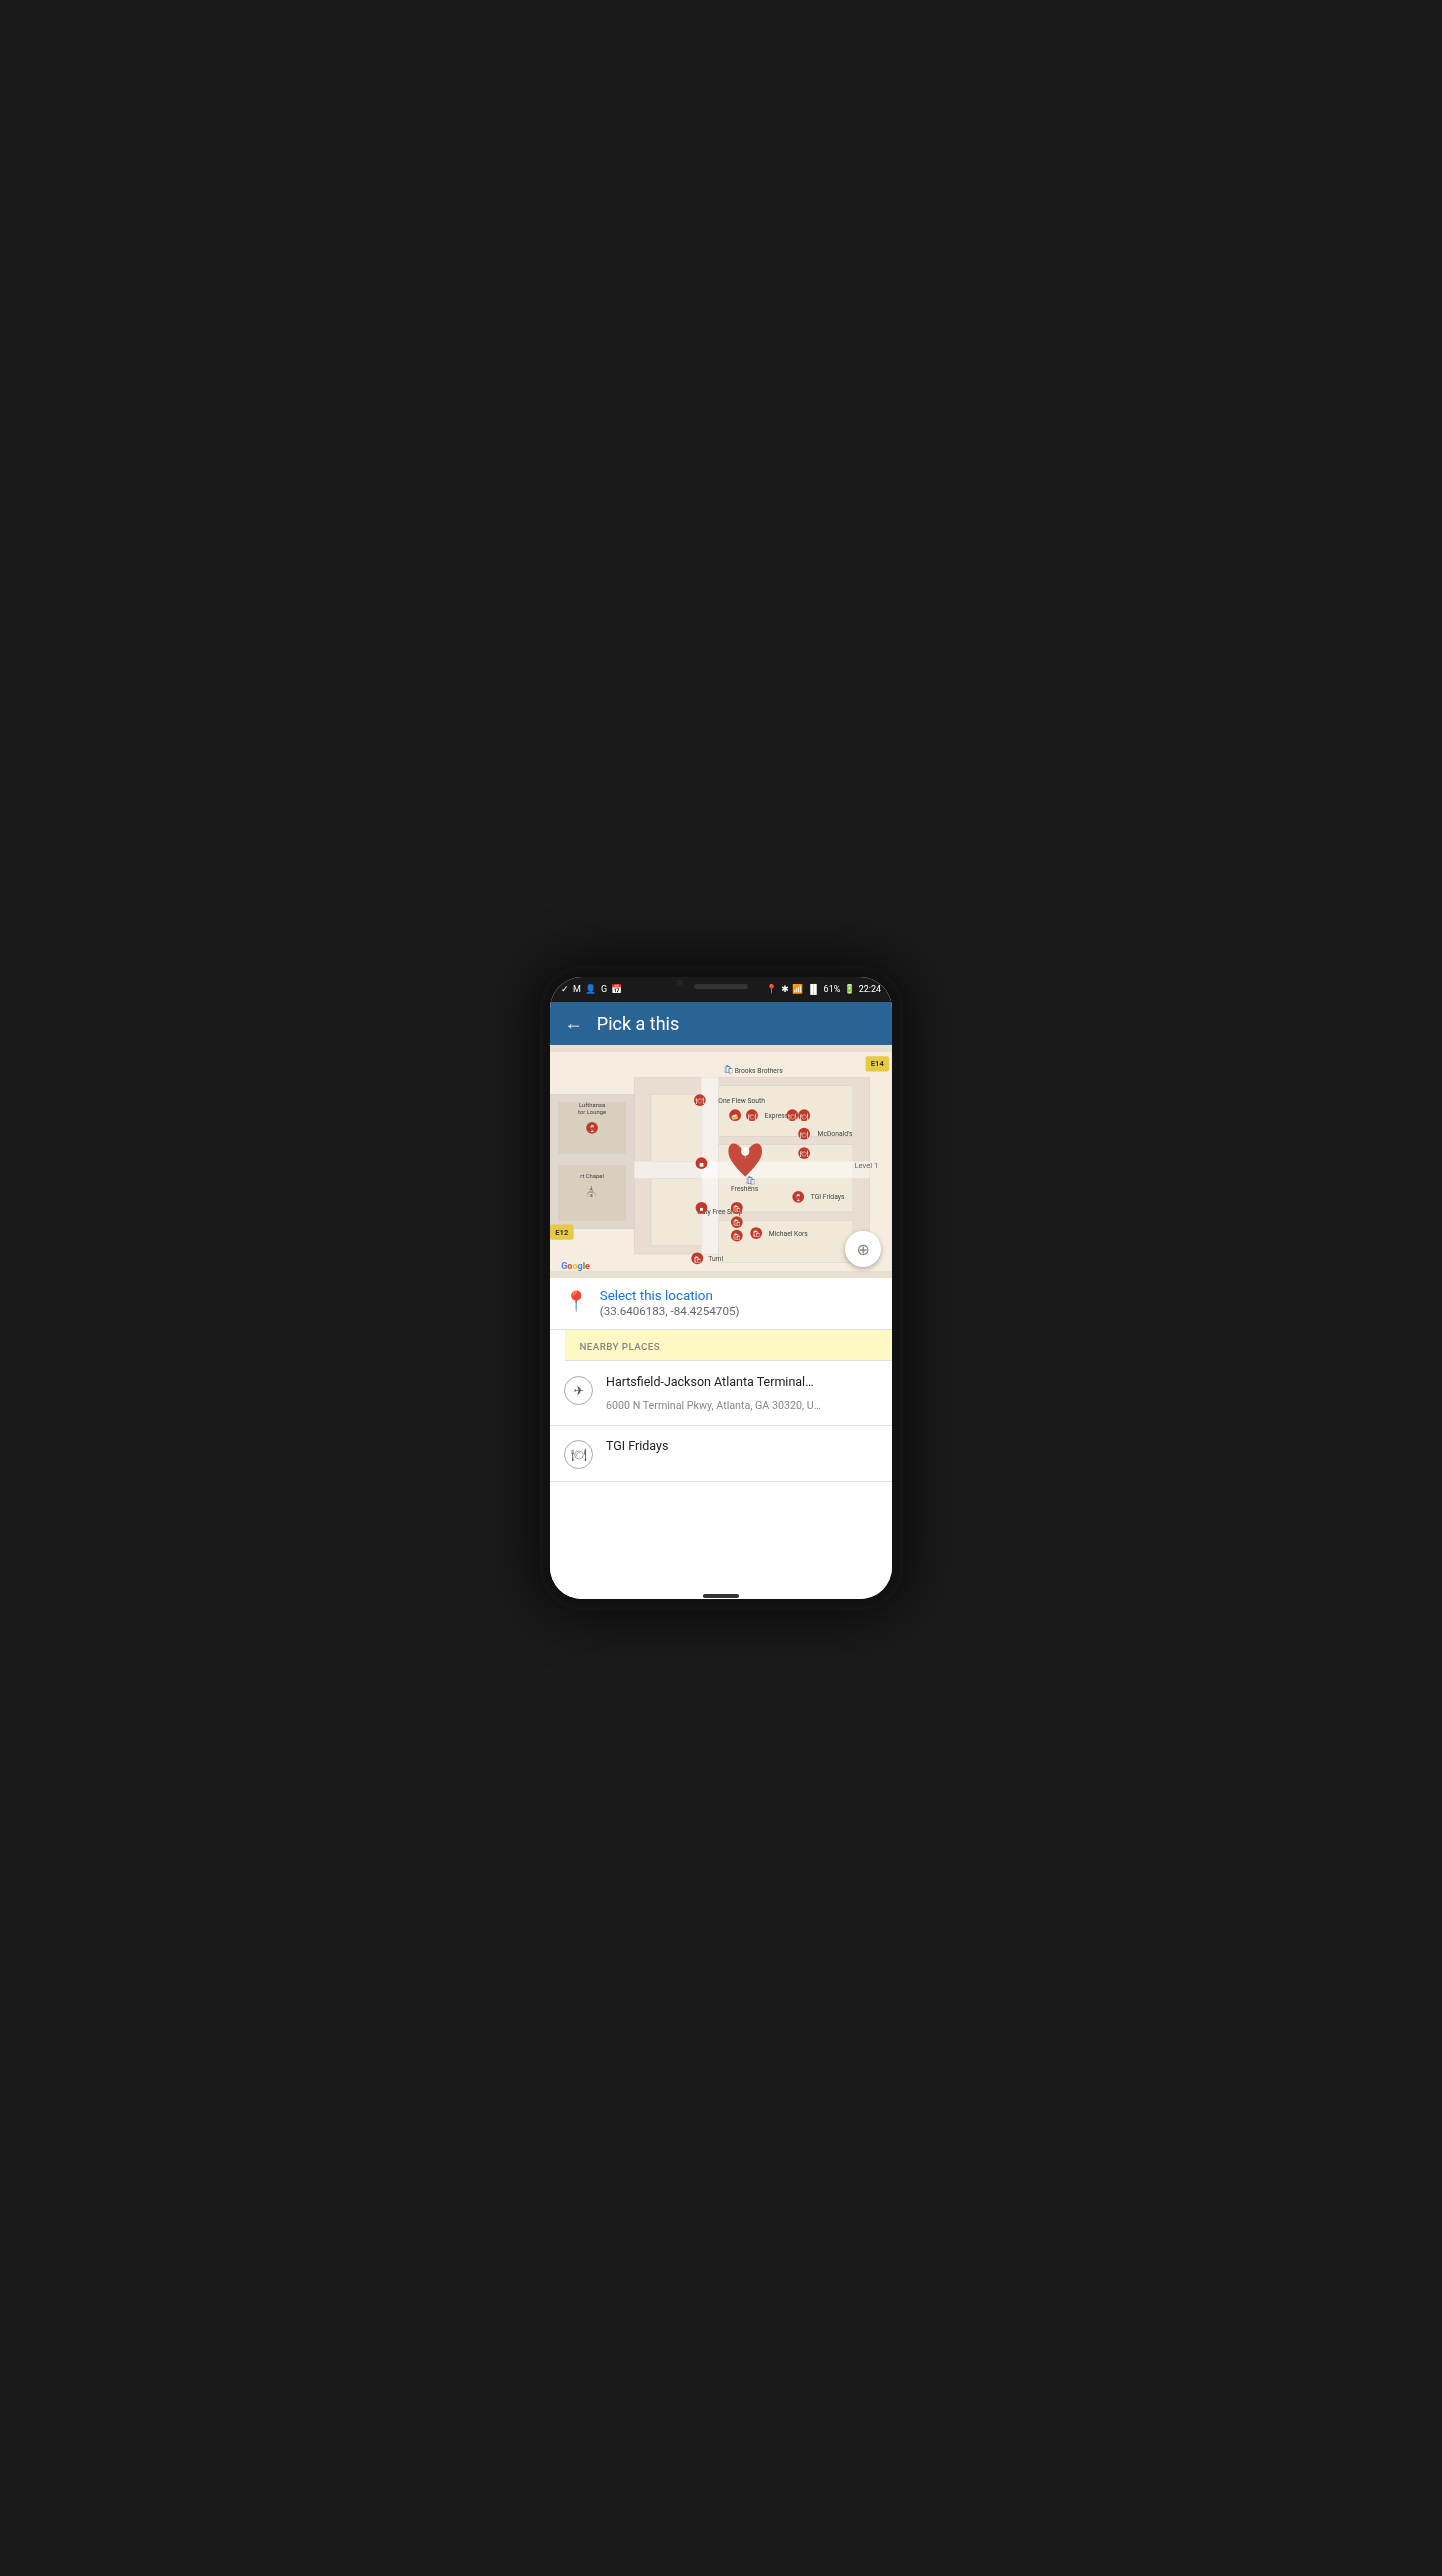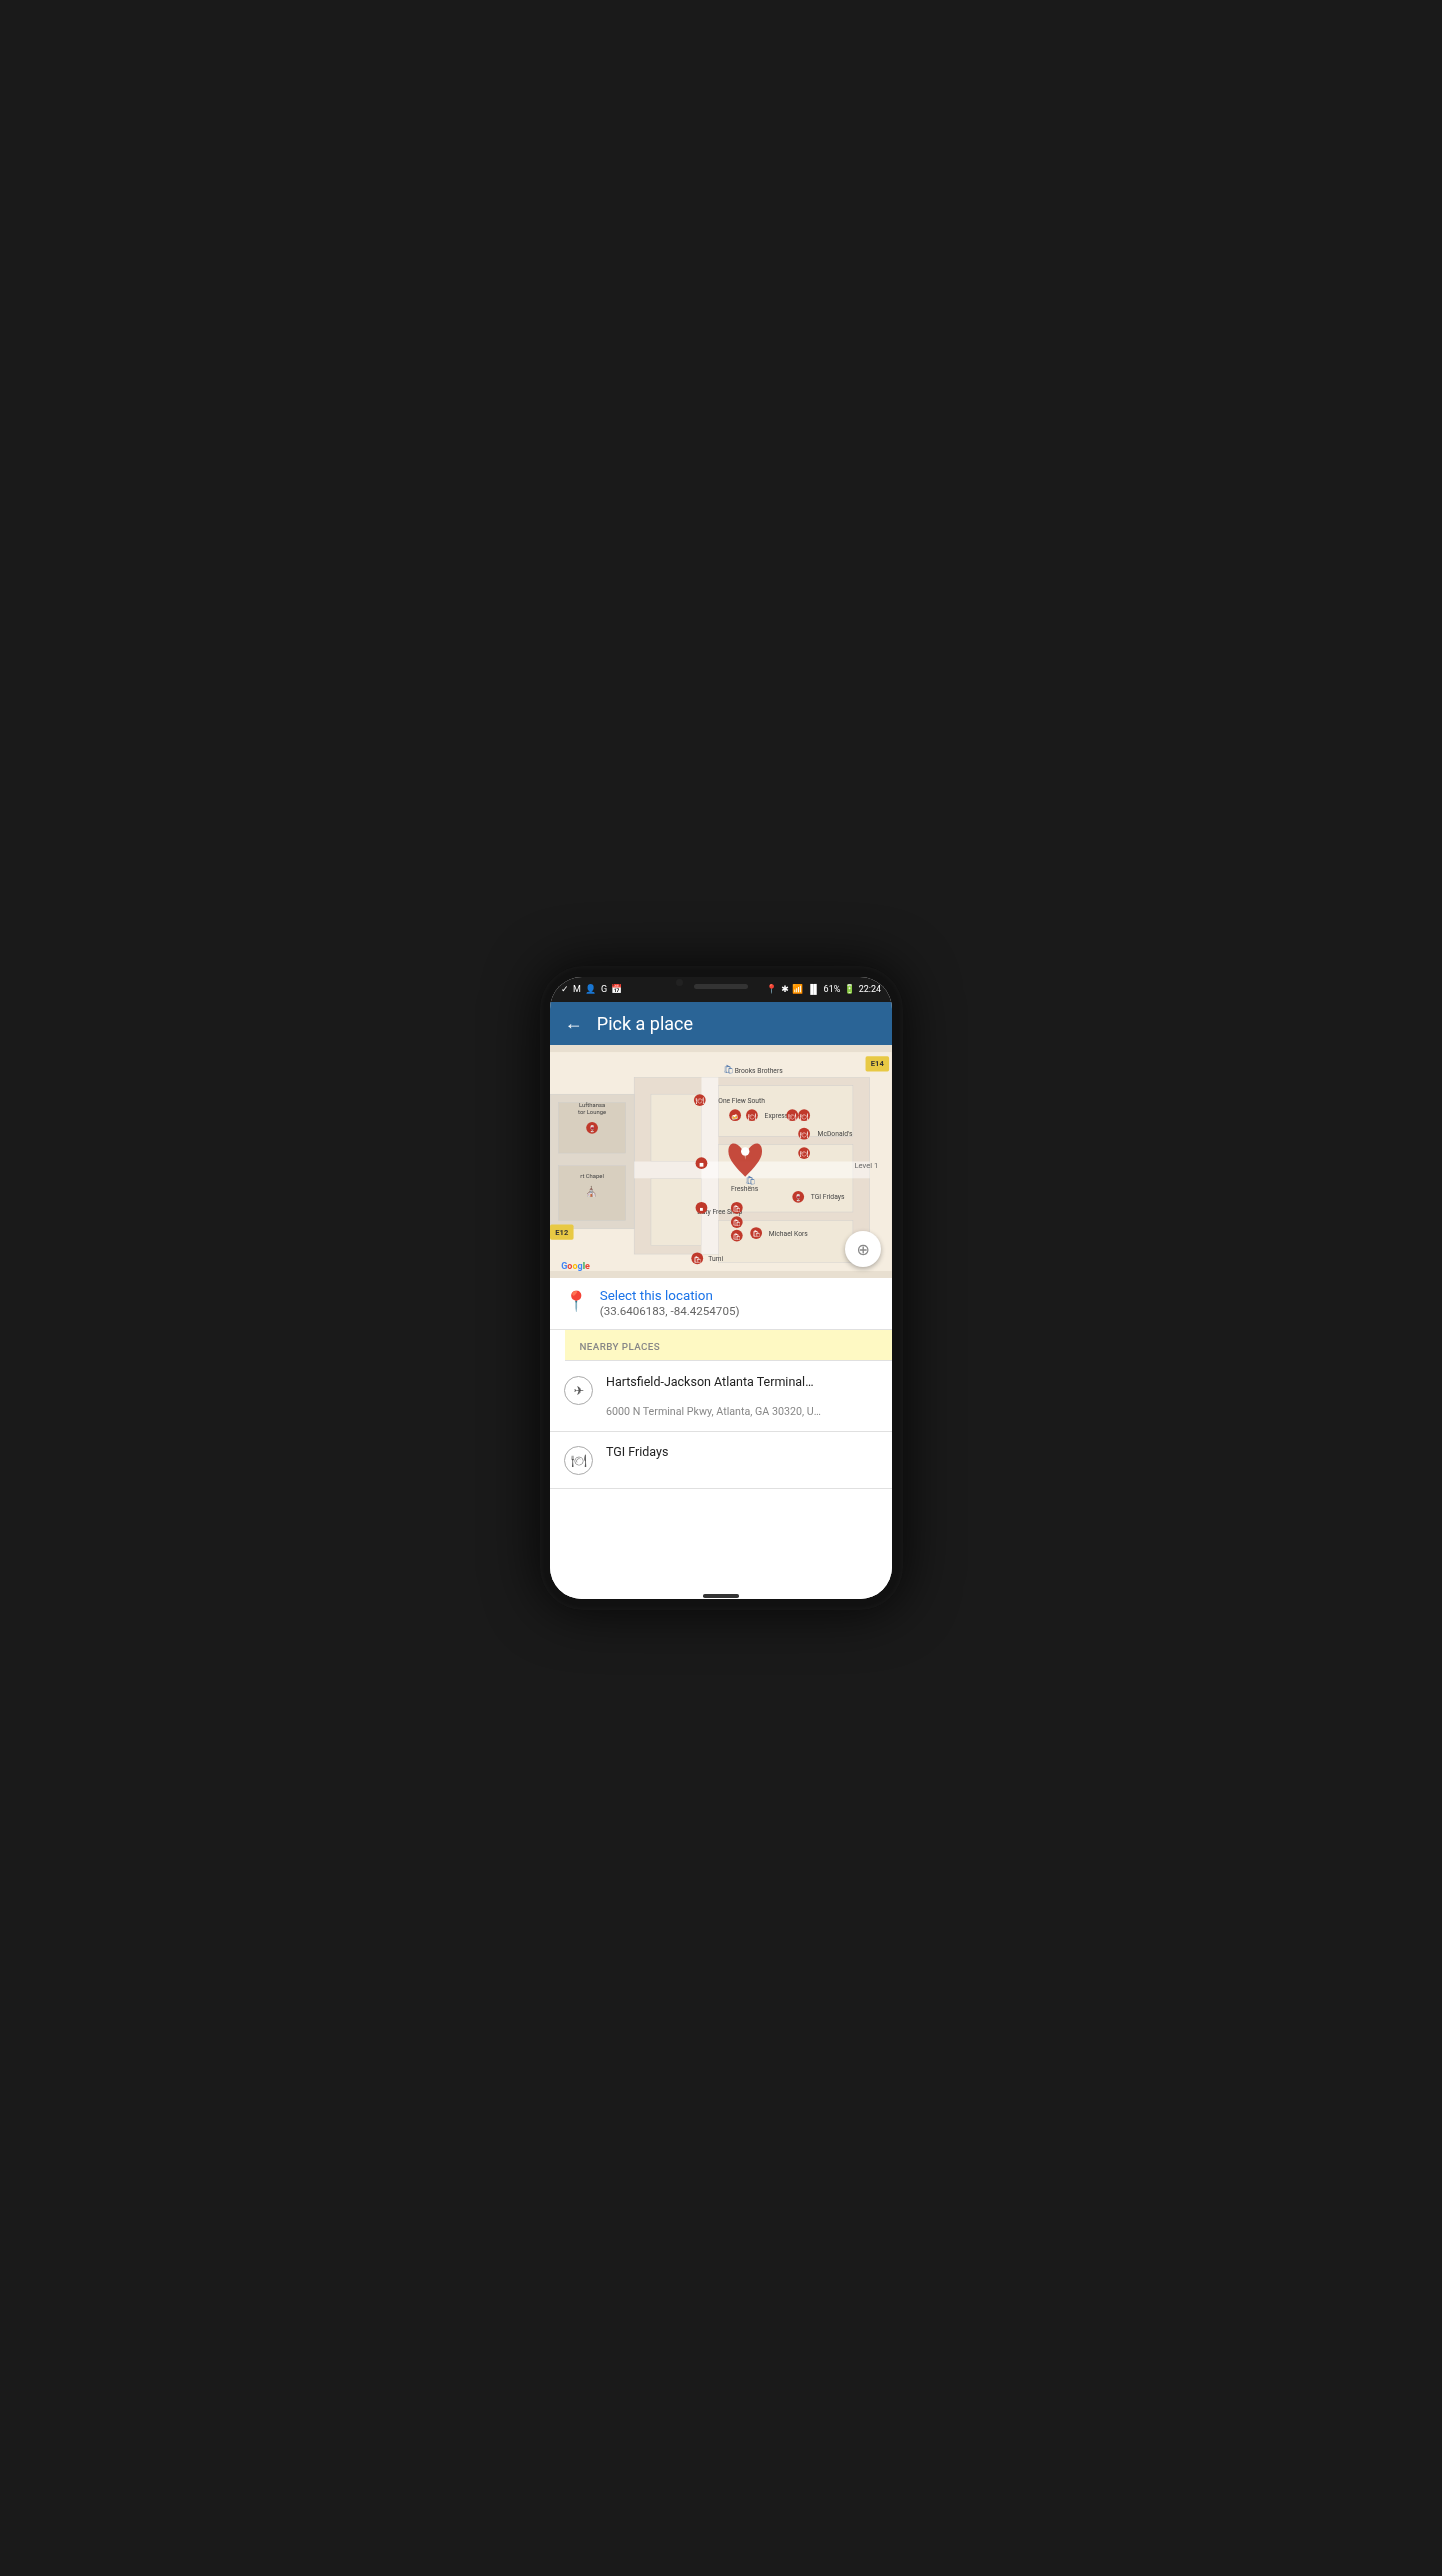--- a/index.html
+++ b/index.html
@@ -223,21 +223,21 @@
     .place-name {
       font-size: 12.5px;
       color: #222;
       font-weight: 400;
       line-height: 1.3;
     }
 
     .place-address {
       font-size: 10.7px;
       color: #888;
-      margin-top: 15px;
+      margin-top: 9px;
     }
 
     
     .phone-speaker {
       position: absolute;
       top: 18px;
       left: 50%;
       transform: translateX(-50%);
       width: 54px;
       height: 5.4px;
@@ -289,21 +289,21 @@
         <span>📶</span>
         <span>▐▌</span>
         <span>61%</span>
         <span>🔋</span>
         <span>22:24</span>
       </div>
     </div>
 
     <div class="app-bar">
       <span class="back-arrow">←</span>
-      <span class="app-bar-title">Pick a place</span>
+      <span class="app-bar-title">Pick a this</span>
     </div>
 
     <div class="map-container">
       <svg class="map-svg" viewBox="0 0 406 260" xmlns="http://www.w3.org/2000/svg">
 
         <rect width="406" height="260" fill="#f5ede0"></rect>
 
         <rect x="100" y="30" width="280" height="210" fill="#e8ddd0" stroke="#ccc" stroke-width="0.5"></rect>
 
         <rect x="120" y="50" width="60" height="80" fill="#f0e8d8" stroke="#ccc" stroke-width="0.5"></rect>

